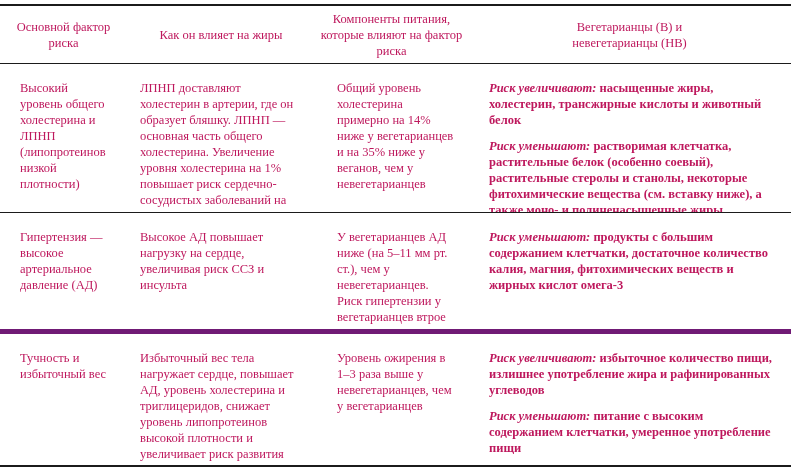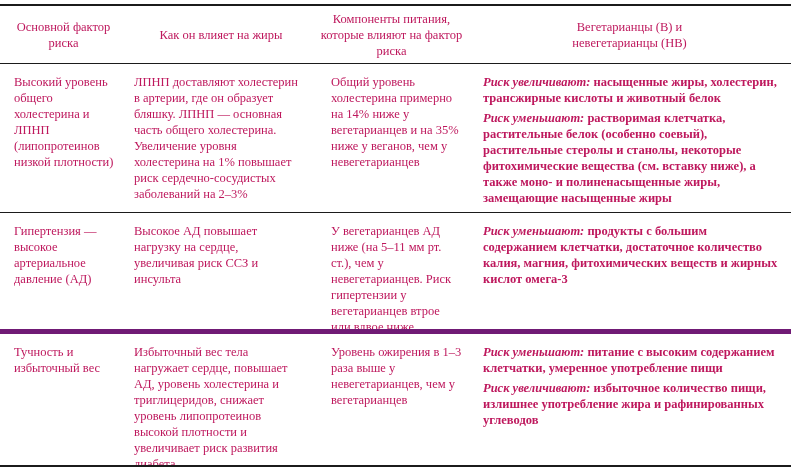--- a/index.html
+++ b/index.html
@@ -34,21 +34,21 @@
   .hw3 { max-width: 122px; }
   .hw4 { max-width: 250px; }
   .bc {
     font-size: 12.5px; line-height: 16px; padding-top: 6px;
     overflow: hidden; box-sizing: border-box; text-align: left;
   }
   .c1 { padding-left: 10px; padding-right: 8px; }
   .c2 { padding-left: 3px;  padding-right: 9px; }
   .c3 { padding-left: 12px; padding-right: 2px; }
   .c4 { padding-left: 11px; padding-right: 6px; font-weight: bold; }
-  .bc p { margin: 4px; }
+  .bc p { margin: 10px; }
   .ital { font-style: italic; }
 </style>
 </head>
 <body>
 
 <div class="page">
   <div class="tbl">
 
     <div class="row row-header">
       <div class="hc">
@@ -100,19 +100,19 @@
       <div class="bc c1">
         <p>Тучность и избыточный вес</p>
       </div>
       <div class="bc c2">
         <p>Избыточный вес тела нагружает сердце, повышает АД, уровень холестерина и триглицеридов, снижает уровень липопротеинов высокой плотности и увеличивает риск развития диабета</p>
       </div>
       <div class="bc c3">
         <p>Уровень ожирения в 1–3 раза выше у невегетарианцев, чем у вегетарианцев</p>
       </div>
       <div class="bc c4">
+        <p><span class="ital">Риск увеличивают:</span><span> избыточное количество пищи, излишнее употребление жира и рафинированных углеводов</span></p>
         <p><span class="ital">Риск уменьшают:</span><span> питание с высоким содержанием клетчатки, умеренное употребление пищи</span></p>
-        <p><span class="ital">Риск увеличивают:</span><span> избыточное количество пищи, излишнее употребление жира и рафинированных углеводов</span></p>
       </div>
     </div>
 
   </div>
 </div>
 
 </body></html>

